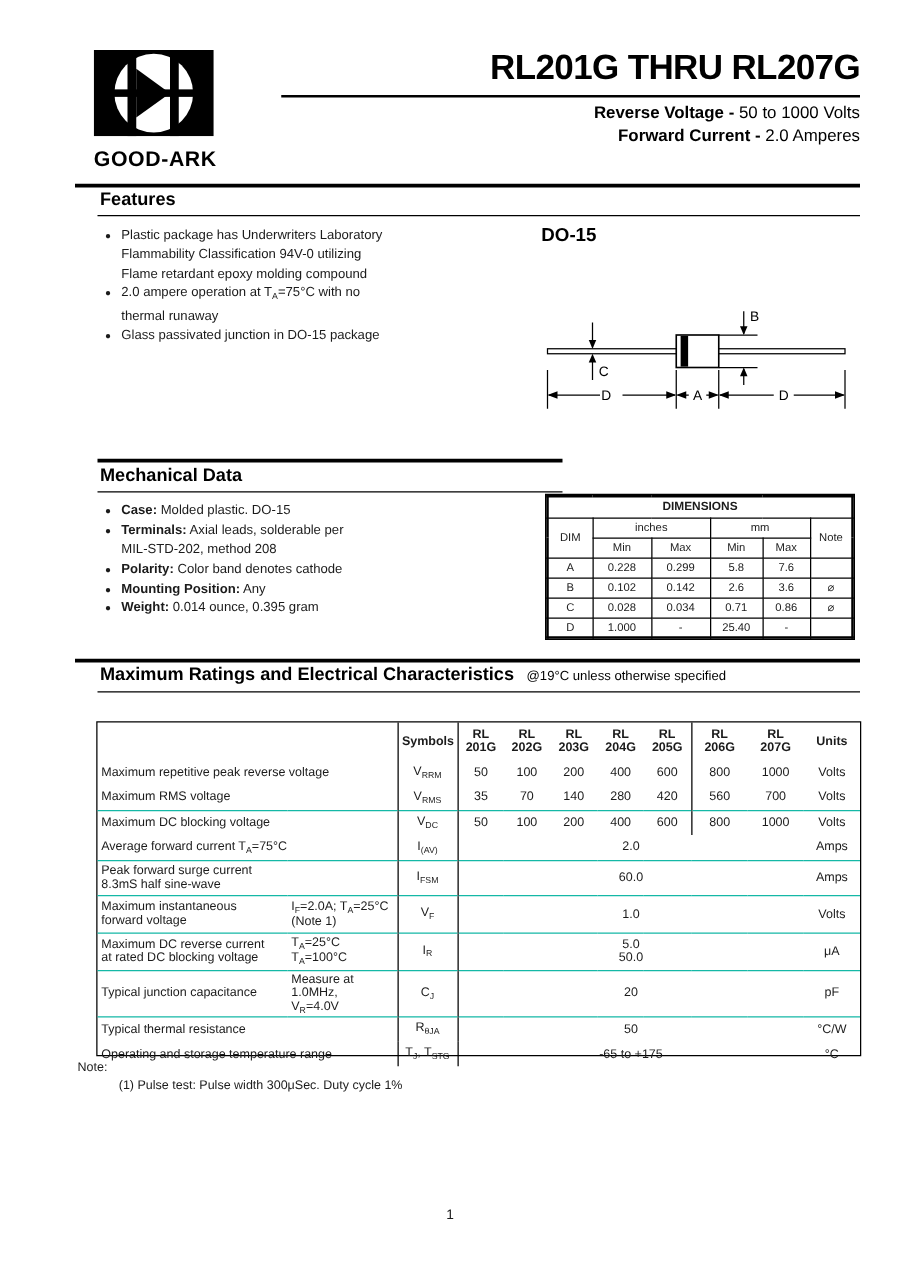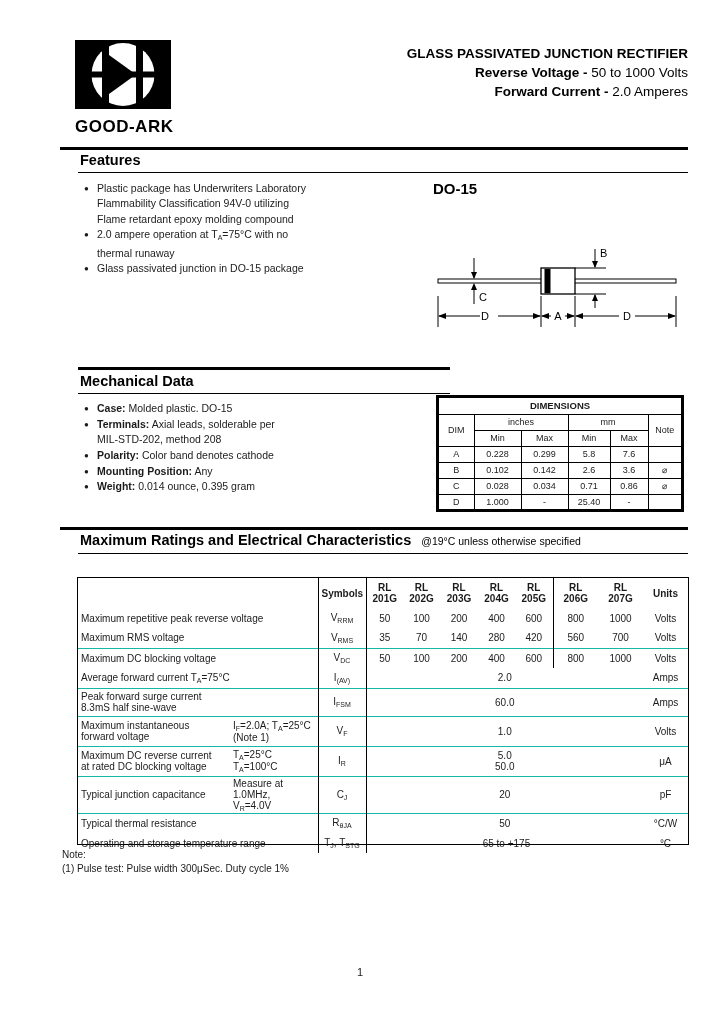--- a/index.html
+++ b/index.html
@@ -51,42 +51,42 @@
   td.cond { text-align:left; padding-left:2px; }
   td.sym  { border-left:1px solid #000; border-right:1px solid #000; text-align:center; }
   td.val  { text-align:center; }
   td.vdiv { border-left:1px solid #000; }
   td.unit { text-align:center; }
   td.hdr  { font-weight:bold; text-align:center; }
   tbody.grp > tr:first-child > td { border-top:1px solid #14b8a6; }
   sub { font-size:7px; vertical-align:-2px; }
 
   .footnote { position:absolute; left:62px; top:849px; font-size:10px; color:#1b1b1b; }
-  .footnote .fn-body { margin-top:3px; }
+  .footnote .fn-body { margin-left:33px; margin-top:3px; }
   .page-num { position:absolute; left:0; top:966px; width:720px; text-align:center;
               font-size:11px; color:#1b1b1b; }
   svg text { font-family:"Liberation Sans", sans-serif; }
 </style>
 </head>
 <body>
 
 <div class="logo-wrap">
   <svg width="96" height="69" viewBox="0 0 96 69">
     <rect x="0" y="0" width="96" height="69" fill="#000"></rect>
     <circle cx="48" cy="34.5" r="31.5" fill="#fff"></circle>
     <rect x="27" y="0" width="7" height="69" fill="#000"></rect>
     <rect x="61" y="0" width="7" height="69" fill="#000"></rect>
     <rect x="8" y="31.5" width="80" height="6" fill="#000"></rect>
     <polygon points="34,15 34,54 61,34.5" fill="#000"></polygon>
   </svg>
   <div class="brand">GOOD-ARK</div>
 </div>
 
 <div class="titleblock">
-  <div class="doc-sub">GLASS PASSIVATED JUNCTION RECTIFIER</div>
+  <div class="doc-title">RL201G THRU RL207G</div>
   <div class="spec-line"><span class="lbl">Reverse Voltage -</span><span> 50 to 1000 Volts</span></div>
   <div class="spec-line"><span class="lbl">Forward Current -</span><span>  2.0 Amperes</span></div>
 </div>
 
 <div class="rule-thick" style="left:60px; top:147px; width:628px"></div>
 <div class="sec-head" style="left:80px; top:152px">Features</div>
 <div class="rule-thin" style="left:78px; top:172px; width:610px"></div>
 
 <div class="bullets" style="left:84px; top:181px; width:330px">
   <div class="bullet-item">

